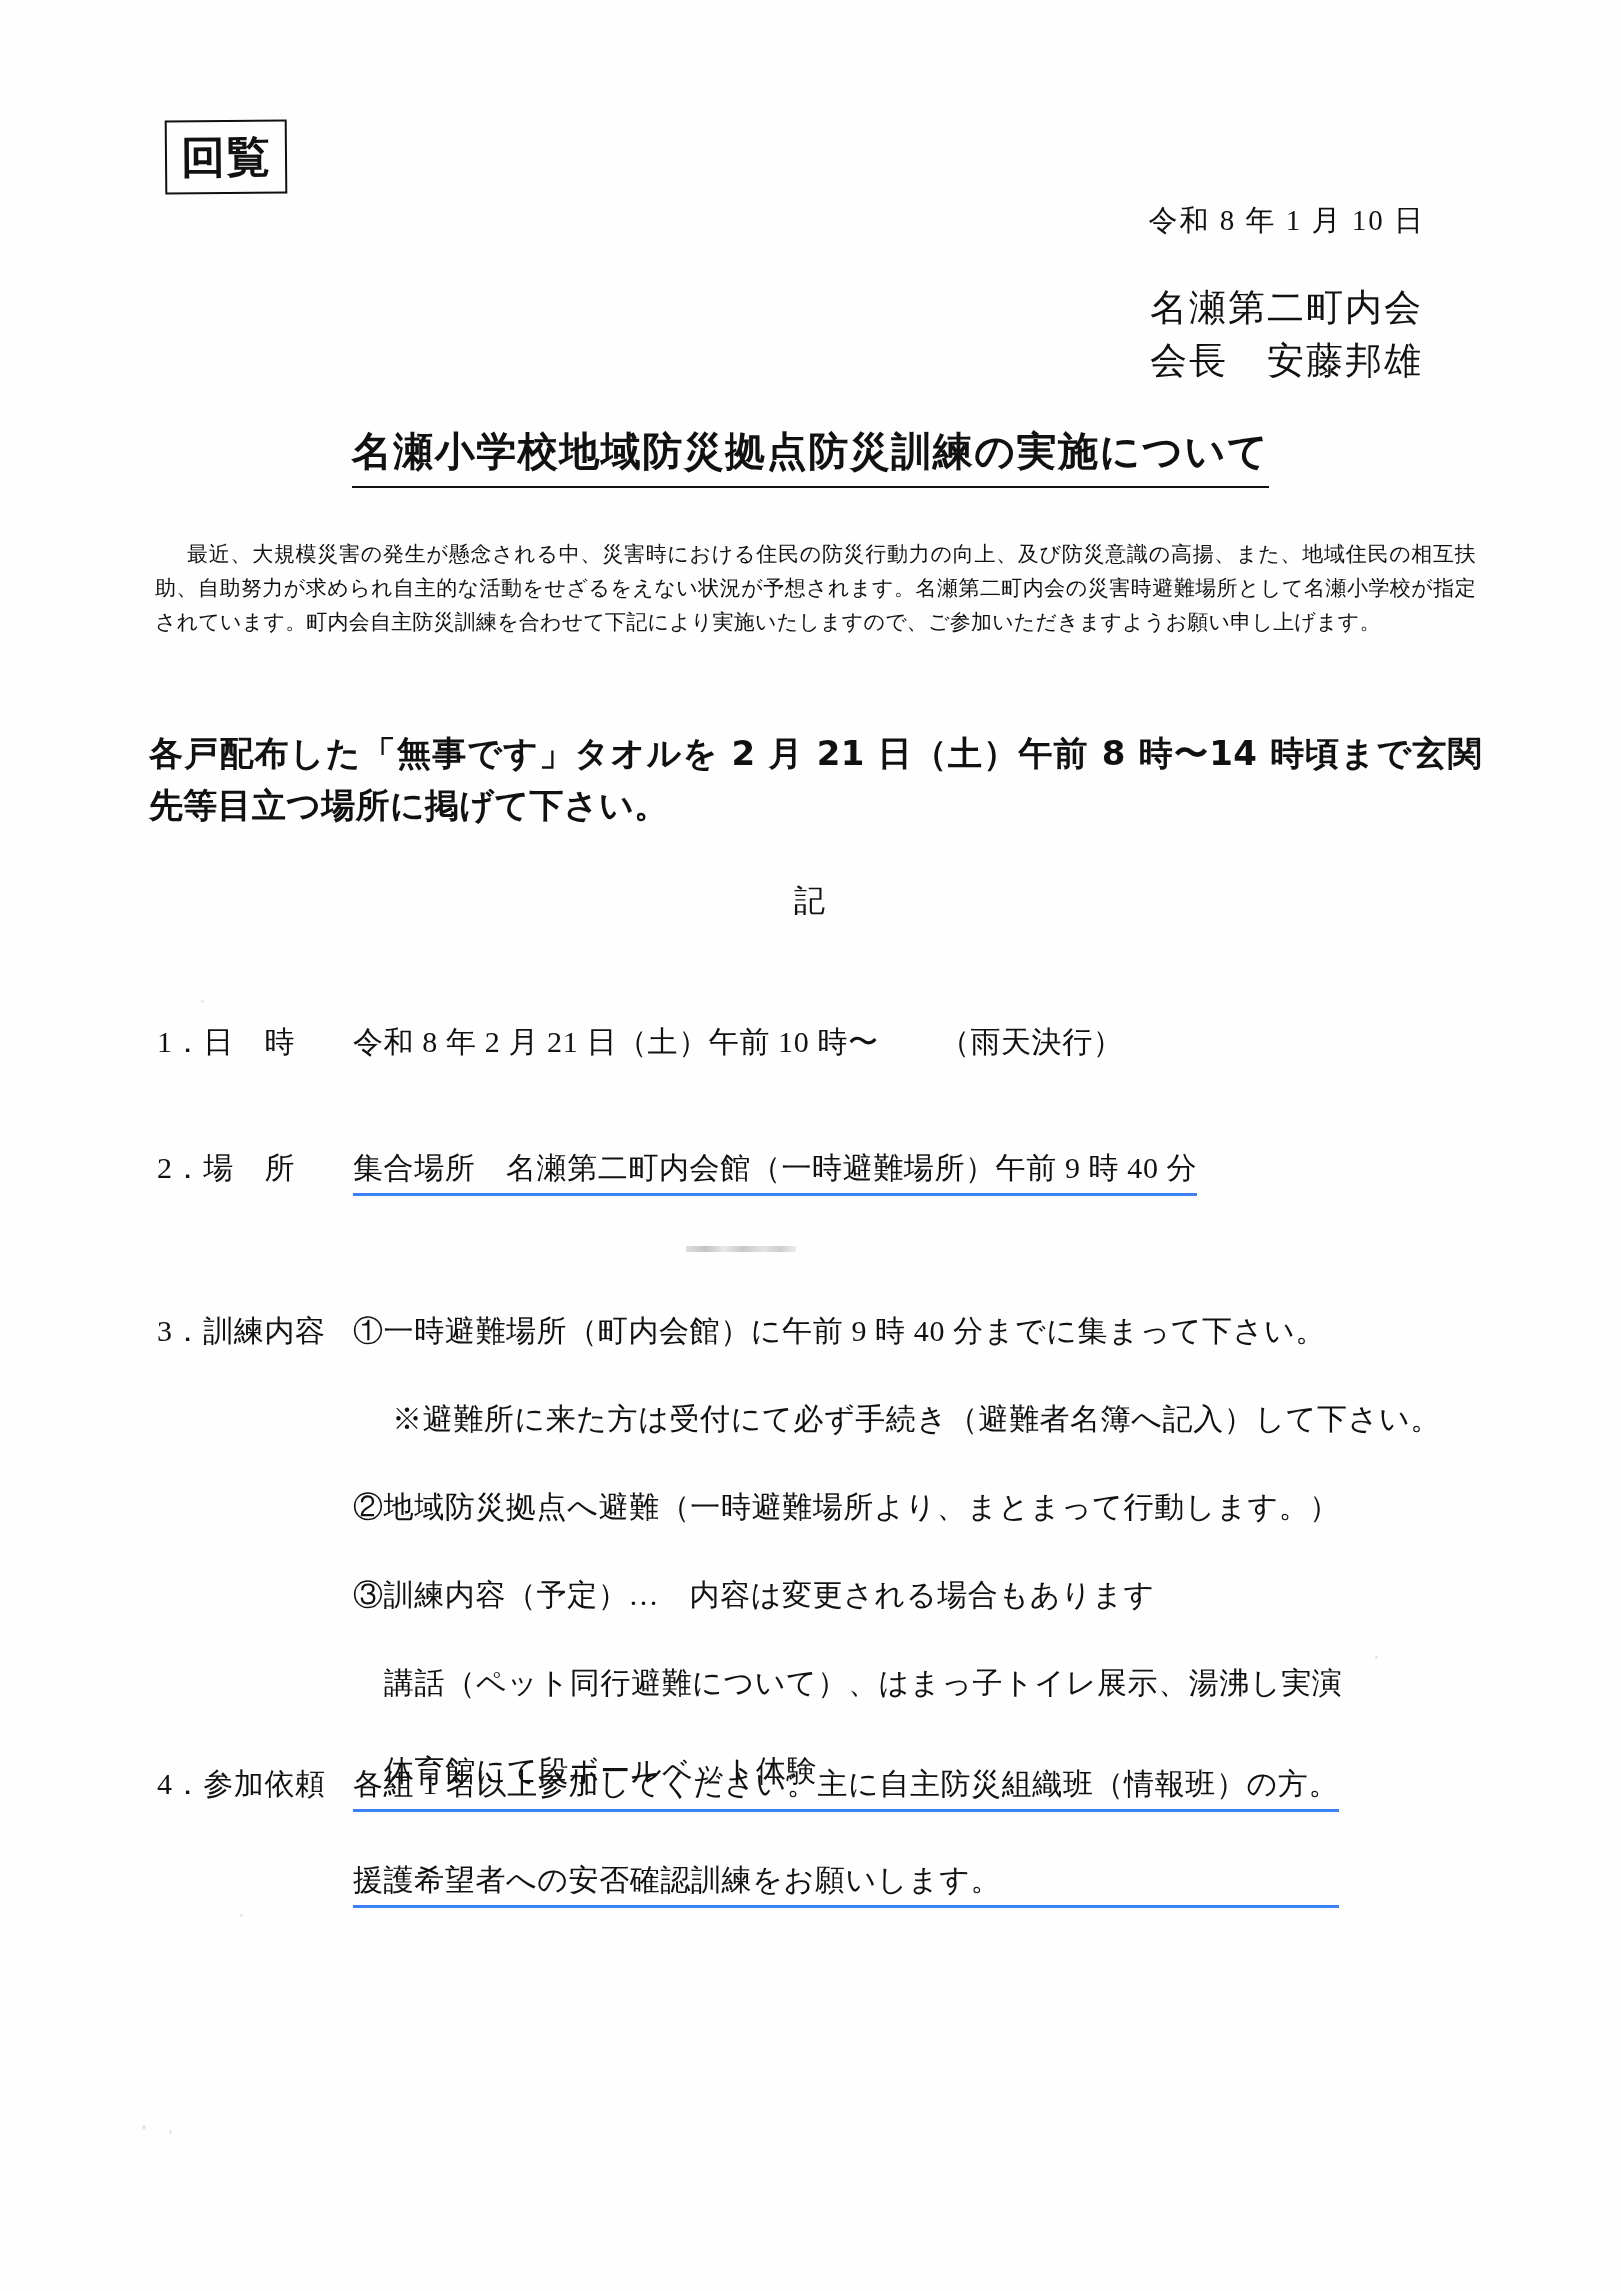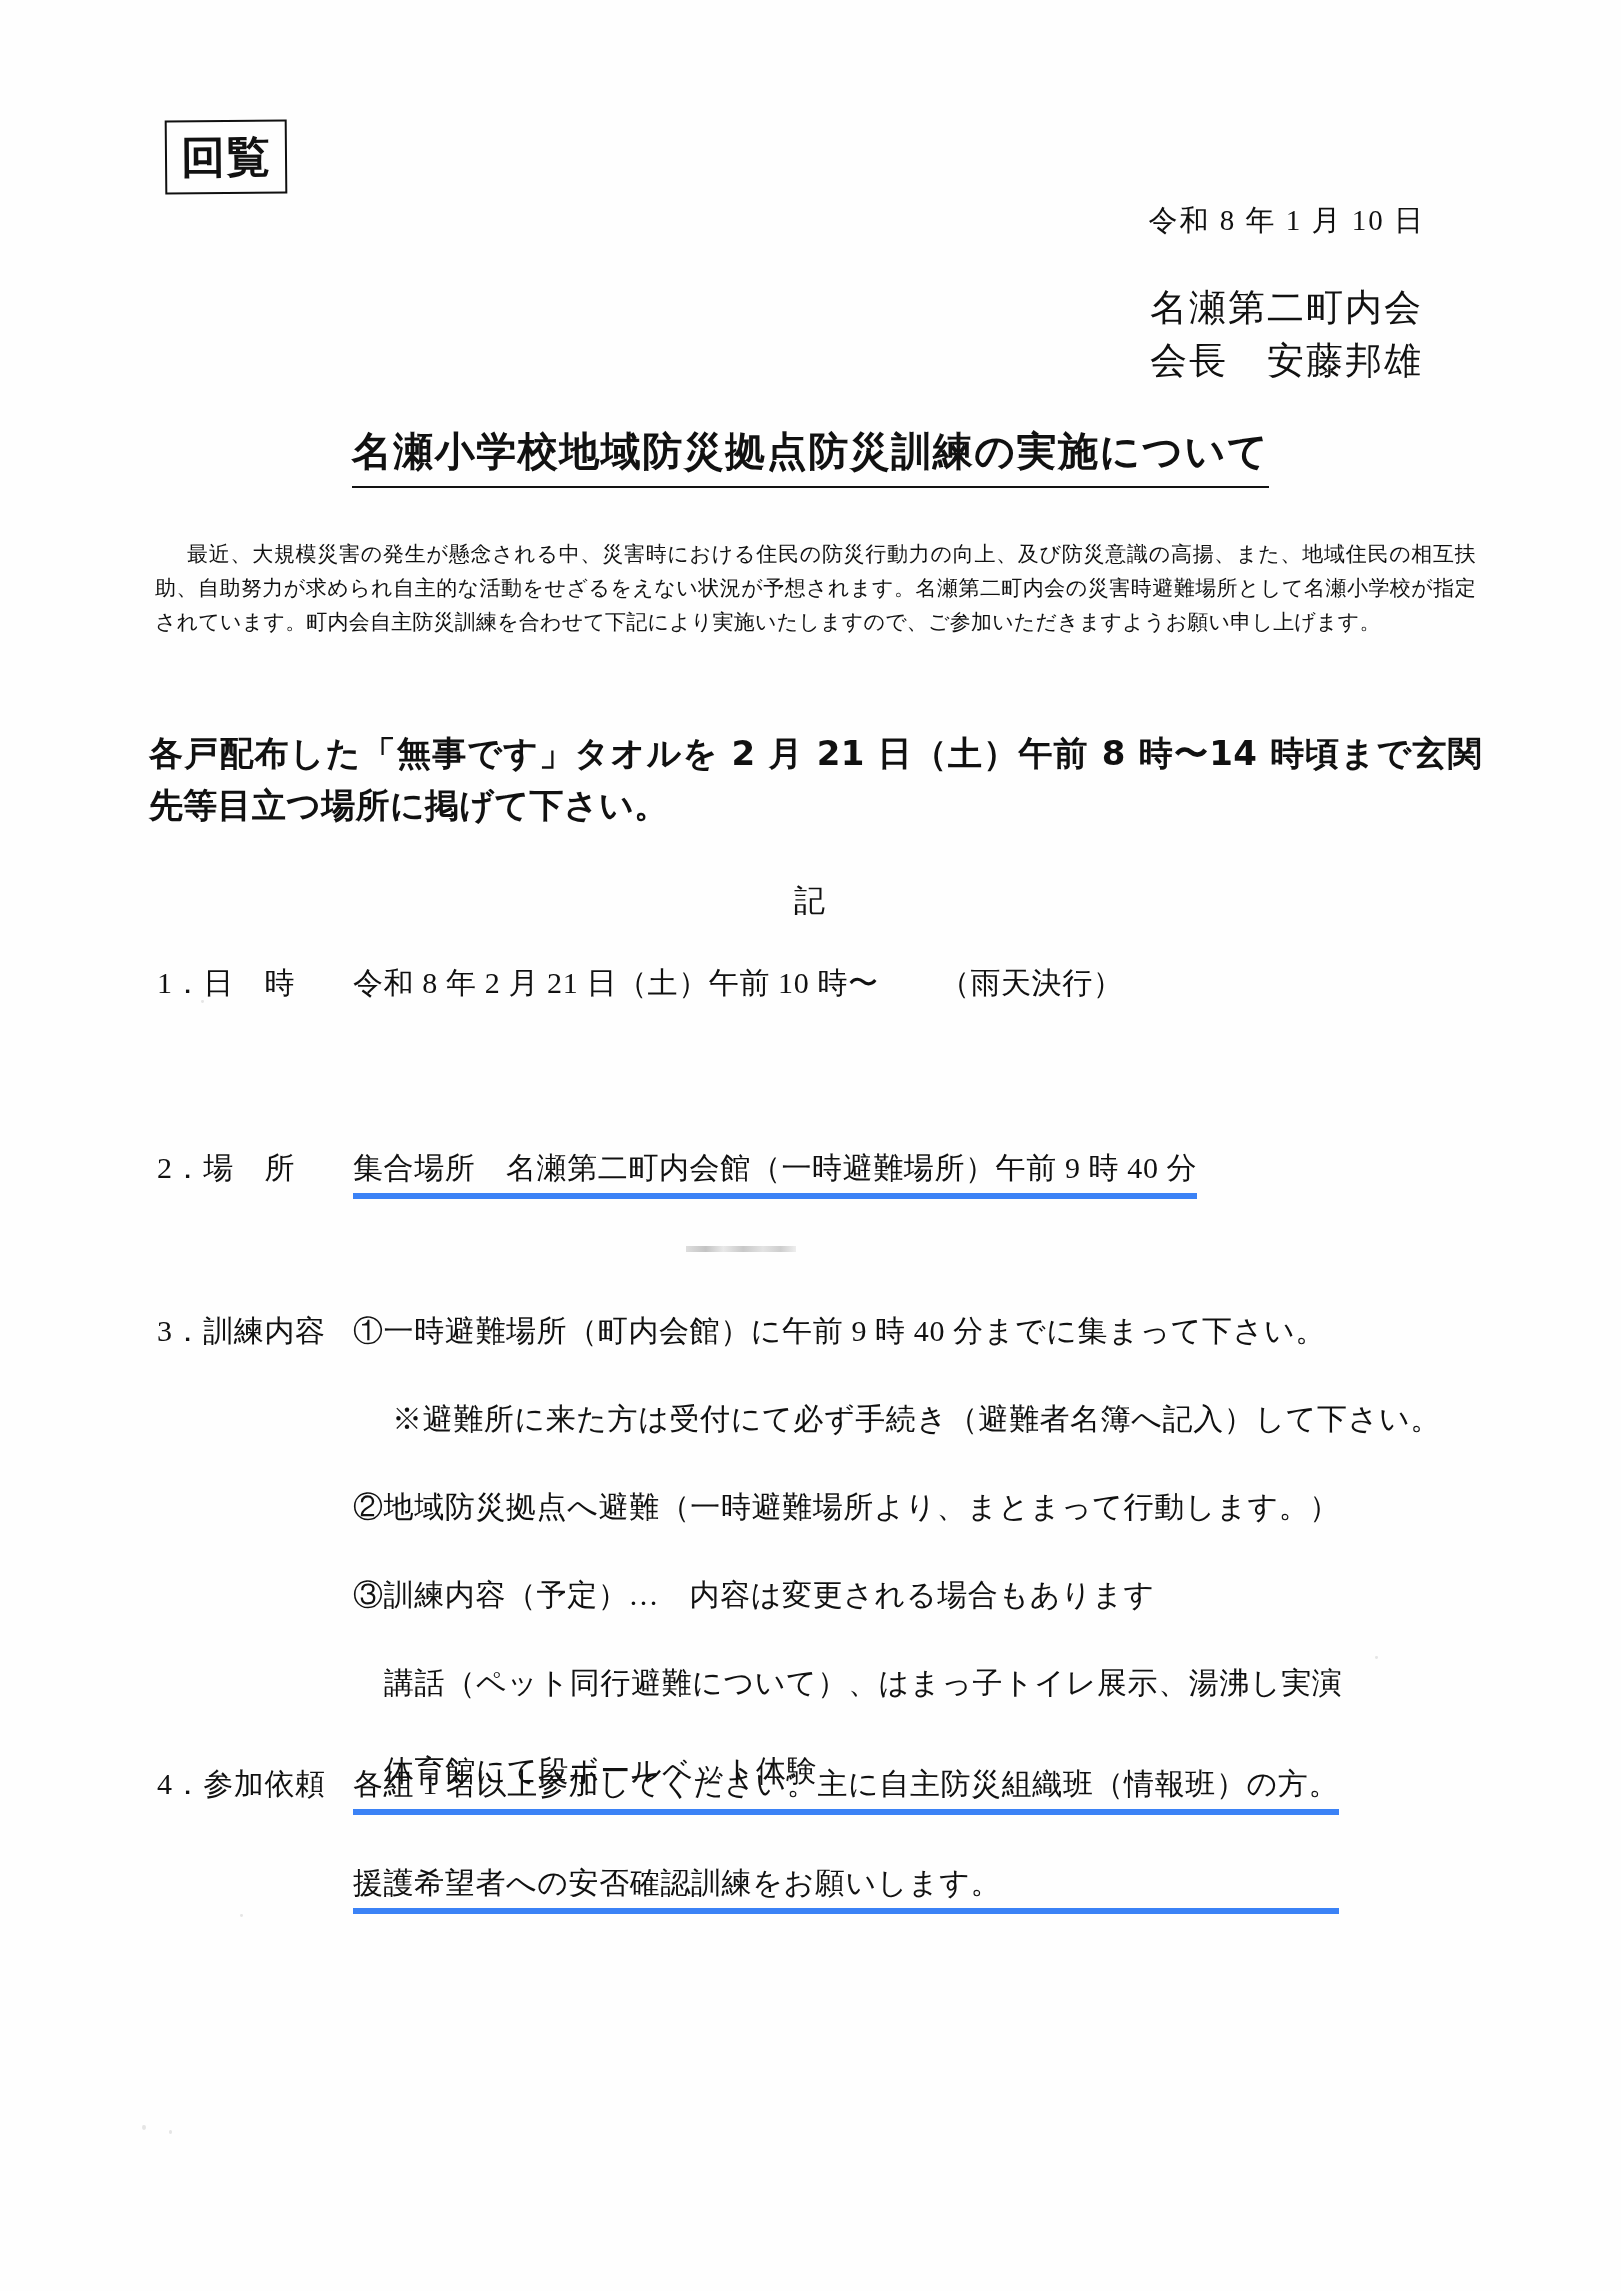--- a/index.html
+++ b/index.html
@@ -147,23 +147,23 @@
     width: 196px;
     vertical-align: top;
   }
   .item .content {
     display: inline-block;
     vertical-align: top;
   }
   .item .content .line { display: block; }
   .item .content .line + .line { margin-top: 41px; }
 
-  .u { border-bottom: 6px solid #3b82f6; padding-bottom: 2.9px; }
-
-  .item-1 { left: 157px; top: 960px; }
+  .u { border-bottom: 3px solid #3b82f6; padding-bottom: 2.9px; }
+
+  .item-1 { left: 157px; top: 1019px; }
   .item-2 { left: 157px; top: 1145px; }
   .item-3 { left: 157px; top: 1308px; }
   .item-4 { left: 157px; top: 1761px; }
 
   .item-3 .content .line + .line { margin-top: 43px; }
   .item-3 .indent1 { padding-left: 39px; }
   .item-3 .indent2 { padding-left: 31px; }
   .item-4 .content .line + .line { margin-top: 45px; }
 
   

